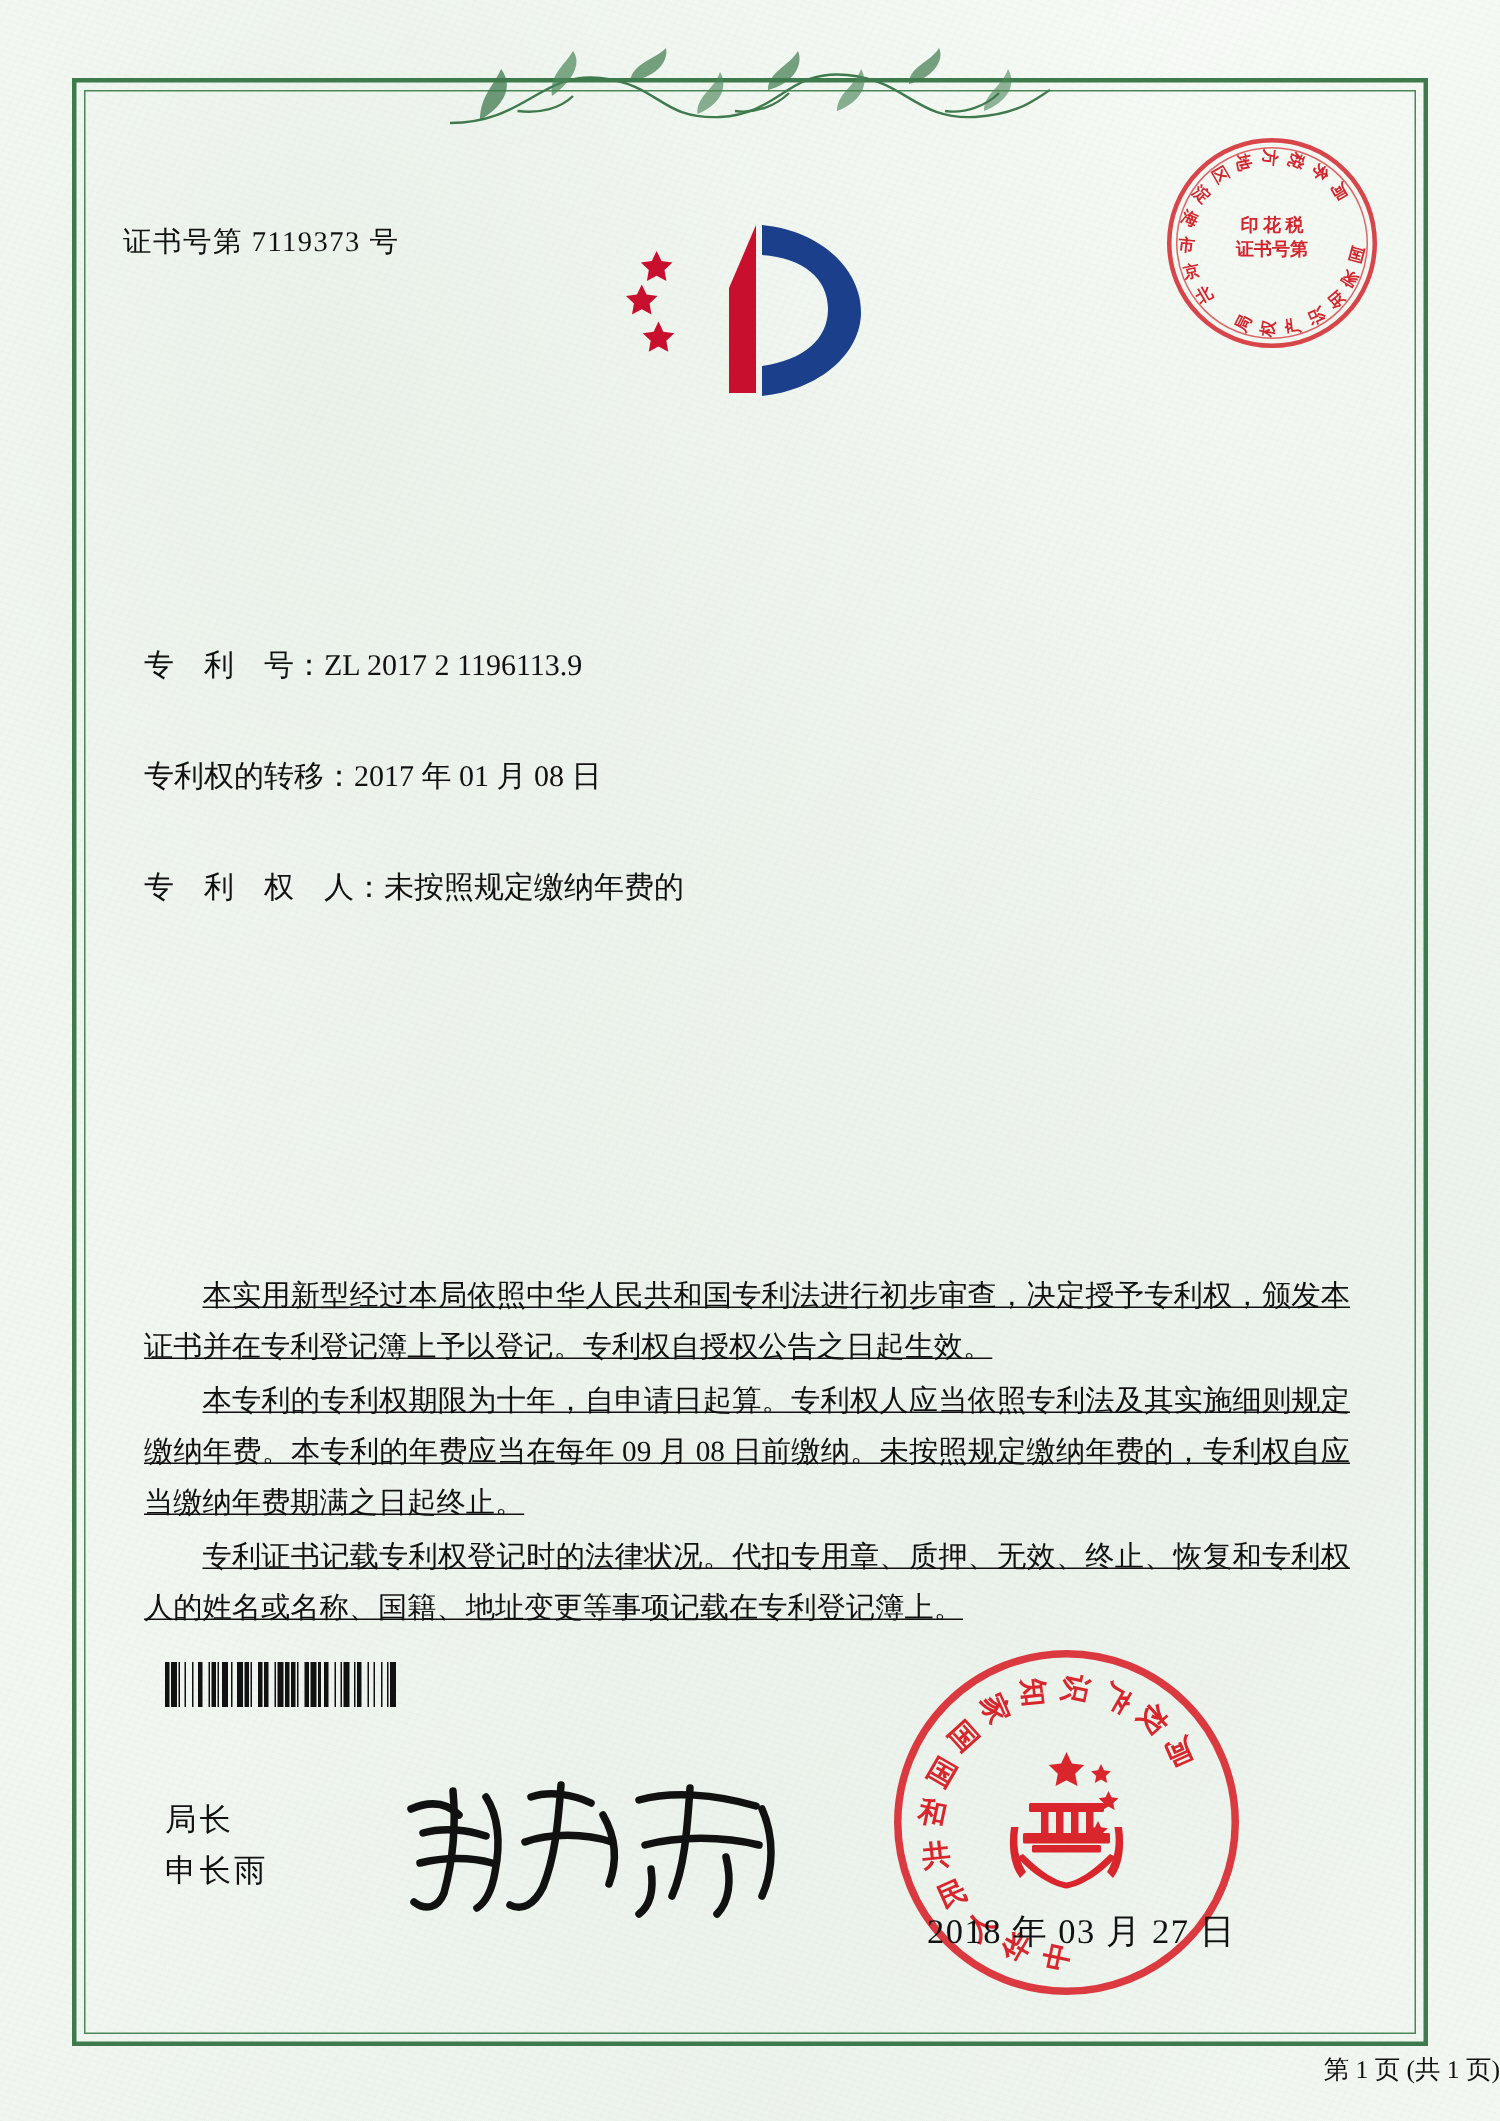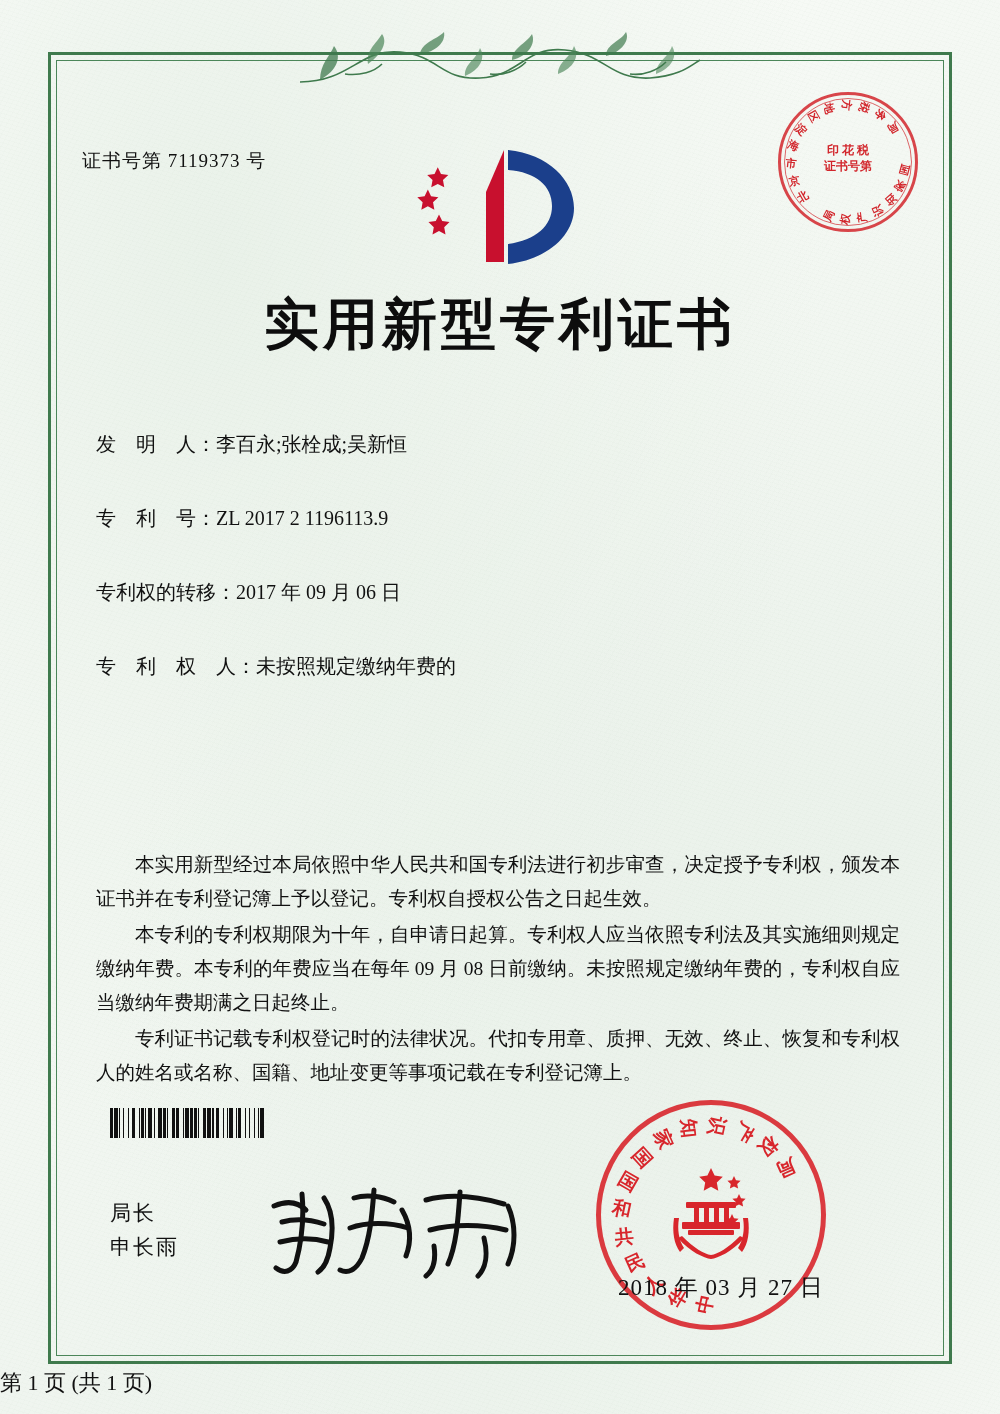--- a/index.html
+++ b/index.html
@@ -154,20 +154,21 @@
     left: 96px; top: 848px;
     width: 804px;
     font-size: 19.5px;
     line-height: 34px;
     color: #111;
     text-align: justify;
   }
   .body-text p {
     margin: 0 0 2px 0;
     text-indent: 2em;
+    text-decoration: underline;
   }
 
   
   .barcode {
     position: absolute;
     left: 110px; top: 1108px;
     width: 278px; height: 30px;
     display: flex;
     align-items: stretch;
   }
@@ -227,22 +228,22 @@
     left: 618px; top: 1272px;
     font-size: 23px;
     color: #111;
     letter-spacing: 1px;
   }
 
   
   .footer {
     position: absolute;
     left: 0; right: 0; top: 1368px;
-    text-align: left;
-    font-size: 22px;
+    text-align: right;
+    font-size: 17px;
     color: #111;
   }
 </style>
 </head>
 <body>
 
 <div class="page">
   <div class="grain"></div>
 
   <div class="frame-outer"></div>
@@ -305,31 +306,27 @@
       <span style="transform: rotate(173deg) translate(0,-62px) rotate(90deg);">产</span>
       <span style="transform: rotate(190deg) translate(0,-62px) rotate(90deg);">权</span>
       <span style="transform: rotate(207deg) translate(0,-62px) rotate(90deg);">局</span>
     </div>
     <div class="mid">
       <div>印 花 税</div>
       <div>证书号第</div>
     </div>
   </div>
 
-  <div class="title">实用新型专利证书</div>
 
   <div class="fields">
     <div class="field">
-      <span class="lbl">发　明　人：</span><span class="val">李百永;张栓成;吴新恒</span>
+      <span class="lbl">专　利　号：</span><span class="val">ZL 2017 2 1196113.9</span>
     </div>
     <div class="field">
-      <span class="lbl">专　利　号：</span><span class="val">ZL 2017 2 1196113.9</span>
-    </div>
-    <div class="field">
-      <span class="lbl">专利权的转移：</span><span class="val">2017 年 09 月 06 日</span>
+      <span class="lbl">专利权的转移：</span><span class="val">2017 年 01 月 08 日</span>
     </div>
     <div class="field">
       <span class="lbl">专　利　权　人：</span><span class="val">未按照规定缴纳年费的</span>
     </div>
   </div>
 
   <div class="body-text">
     <p>本实用新型经过本局依照中华人民共和国专利法进行初步审查，决定授予专利权，颁发本证书并在专利登记簿上予以登记。专利权自授权公告之日起生效。</p>
     <p>本专利的专利权期限为十年，自申请日起算。专利权人应当依照专利法及其实施细则规定缴纳年费。本专利的年费应当在每年 09 月 08 日前缴纳。未按照规定缴纳年费的，专利权自应当缴纳年费期满之日起终止。</p>
     <p>专利证书记载专利权登记时的法律状况。代扣专用章、质押、无效、终止、恢复和专利权人的姓名或名称、国籍、地址变更等事项记载在专利登记簿上。</p>

